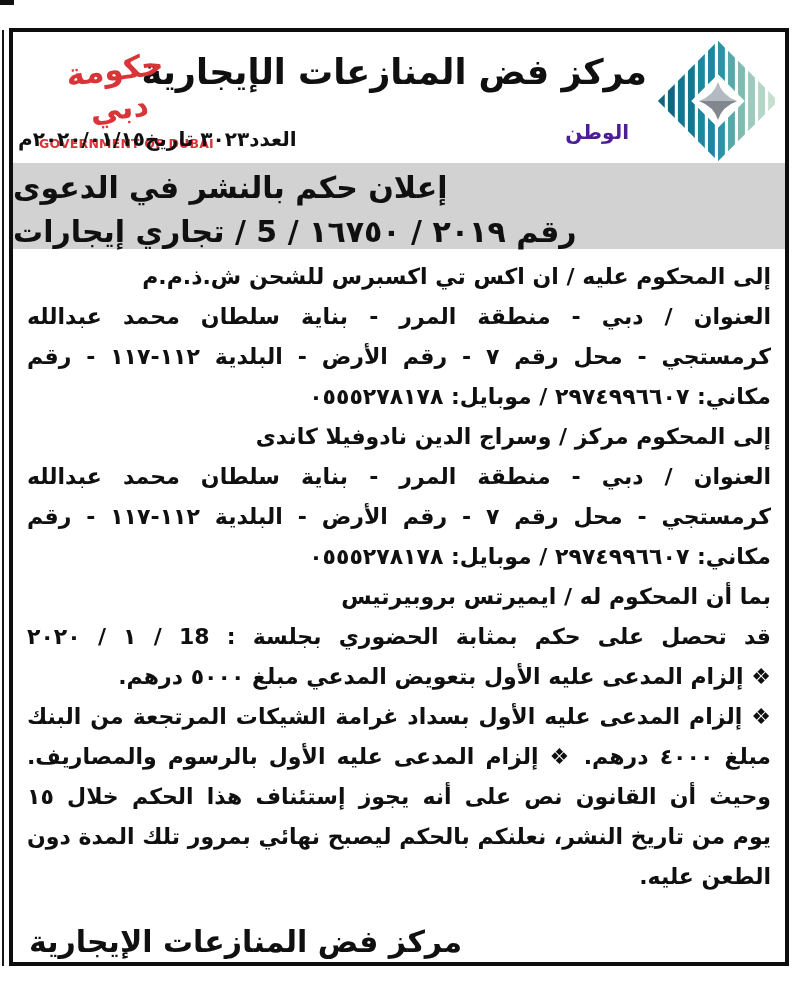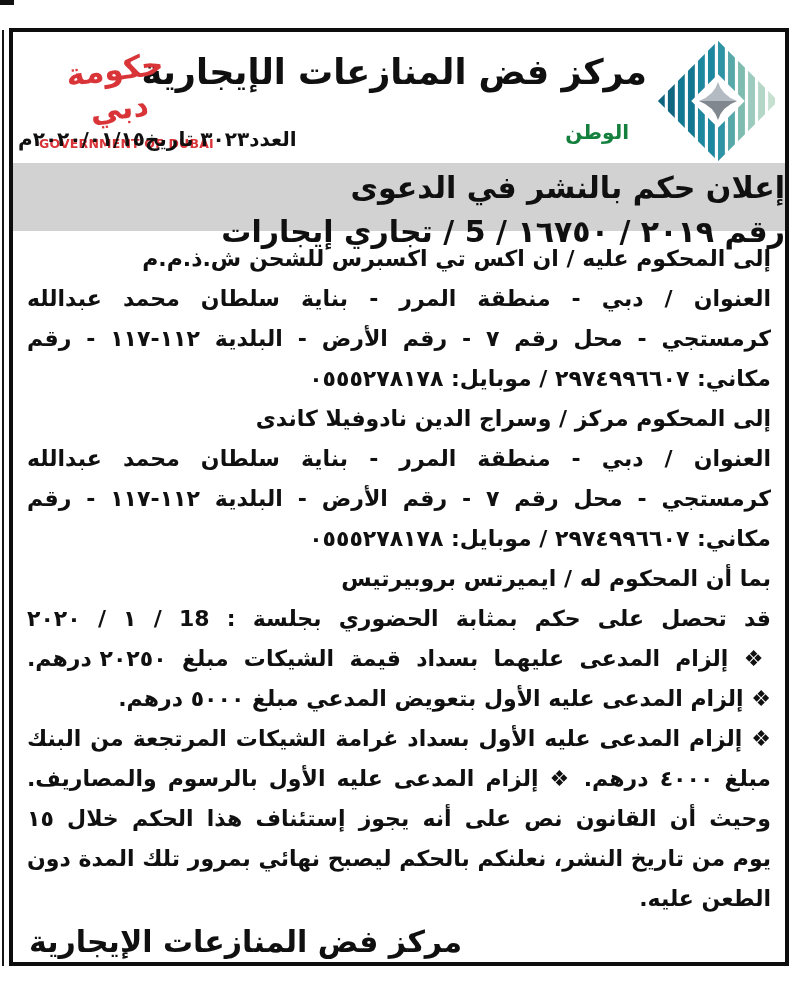--- a/index.html
+++ b/index.html
@@ -33,21 +33,21 @@
   .gov-en {
     margin-top:8px; font-size:12.5px; font-weight:bold;
     letter-spacing:0.2px; white-space:nowrap; direction:ltr;
   }
   .issue-line {
     position:absolute; left:5px; top:95px; font-size:20px; font-weight:bold;
     white-space:nowrap; direction:rtl; color:#101010;
   }
   
   .banner {
-    height:68px; width:100%; text-align:right; direction:rtl;
+    height:86px; width:100%; text-align:left; direction:rtl;
     font-weight:bold; font-size:30px; line-height:44px; padding-top:3px;
   }
   
   .body-text {
     direction:rtl; padding:8px 14px 0 14px;
     font-weight:bold; font-size:22px;
   }
   .line { line-height:40px; height:40px; overflow:hidden; white-space:nowrap; }
   .l-right   { text-align:right; }
   .l-justify { text-align:justify; text-align-last:justify; white-space:normal; }
@@ -86,21 +86,21 @@
           <rect x="87" y="0" width="7.2" height="132" fill="#7fbcb0"></rect>
           <rect x="97.5" y="0" width="7.2" height="132" fill="#9ccabc"></rect>
           <rect x="108" y="0" width="7.2" height="132" fill="#b3d6c6"></rect>
           <rect x="118.5" y="0" width="7.2" height="132" fill="#c6e0d0"></rect>
         </g>
         <path d="M66 38 L94 66 L66 94 L38 66 Z" fill="#ffffff"></path>
         <path d="M66 46 Q70 60 86 66 L46 66 Q62 60 66 46 Z" fill="#b4bac2"></path>
         <path d="M86 66 Q70 72 66 86 Q62 72 46 66 Z" fill="#81878f"></path>
       </svg>
 
-      <div class="watan-name" style="color:#15803d">الوطن</div>
+      <div class="watan-name" style="color:#4c1d95">الوطن</div>
 
       <div class="masthead-title">مركز فض المنازعات الإيجارية</div>
 
       <div class="gov-block">
         <div class="gov-ar" style="color:#d93438">حكومة دبي</div>
         <div class="gov-en" style="color:#d93438">GOVERNMENT OF DUBAI</div>
       </div>
 
       <div class="issue-line">العدد٣٠٢٣ تاريخ٢٠٢٠/٠١/١٥م</div>
     </div>
@@ -115,21 +115,20 @@
     <div class="line l-right">إلى المحكوم عليه / ان اكس تي اكسبرس للشحن ش.ذ.م.م</div>
         <div class="line l-justify">العنوان / دبي - منطقة المرر - بناية سلطان محمد عبدالله</div>
         <div class="line l-justify">كرمستجي - محل رقم ٧ - رقم الأرض - البلدية ١١٢-١١٧ - رقم</div>
         <div class="line l-right">مكاني: ٢٩٧٤٩٩٦٦٠٧ / موبايل: ٠٥٥٥٢٧٨١٧٨</div>
         <div class="line l-right">إلى المحكوم مركز / وسراج الدين نادوفيلا كاندى</div>
         <div class="line l-justify">العنوان / دبي - منطقة المرر - بناية سلطان محمد عبدالله</div>
         <div class="line l-justify">كرمستجي - محل رقم ٧ - رقم الأرض - البلدية ١١٢-١١٧ - رقم</div>
         <div class="line l-right">مكاني: ٢٩٧٤٩٩٦٦٠٧ / موبايل: ٠٥٥٥٢٧٨١٧٨</div>
         <div class="line l-right">بما أن المحكوم له / ايميرتس بروبيرتيس</div>
         <div class="line l-justify">قد تحصل على حكم بمثابة الحضوري بجلسة : 18 / ١ / ٢٠٢٠</div>
-        <div class="line l-justify">❖ إلزام المدعى عليهما بسداد قيمة الشيكات مبلغ ٢٠٢٥٠ درهم.</div>
         <div class="line l-right">❖ إلزام المدعى عليه الأول بتعويض المدعي مبلغ ٥٠٠٠ درهم.</div>
         <div class="line l-justify">❖ إلزام المدعى عليه الأول بسداد غرامة الشيكات المرتجعة من البنك</div>
         <div class="line l-justify">مبلغ ٤٠٠٠ درهم. ❖ إلزام المدعى عليه الأول بالرسوم والمصاريف.</div>
         <div class="line l-justify">وحيث أن القانون نص على أنه يجوز إستئناف هذا الحكم خلال ١٥</div>
         <div class="line l-justify">يوم من تاريخ النشر، نعلنكم بالحكم ليصبح نهائي بمرور تلك المدة دون</div>
         <div class="line l-right">الطعن عليه.</div>
       </div>
 
     <div class="signature">مركز فض المنازعات الإيجارية</div>
   </div>

